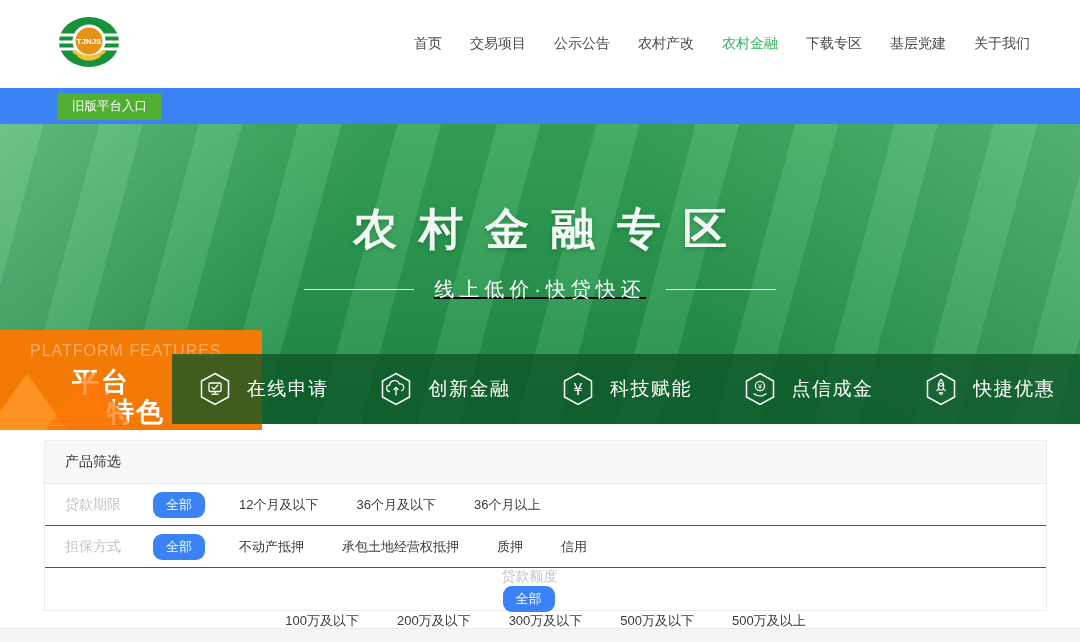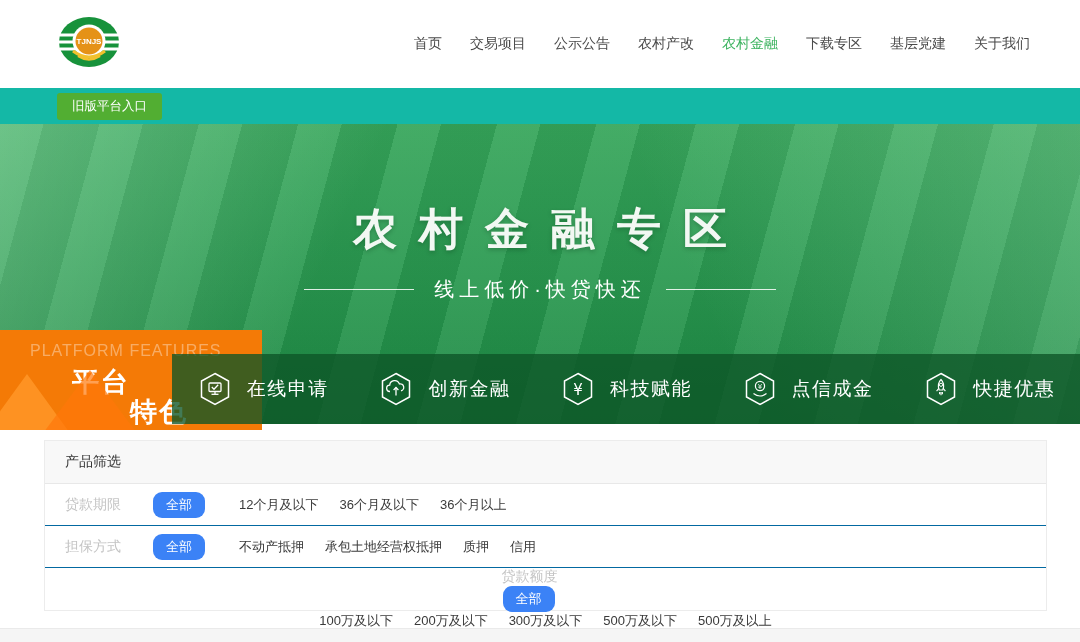--- a/index.html
+++ b/index.html
@@ -11,50 +11,50 @@
     padding:0 50px 0 57px; }
   .logo { width:64px; height:58px; flex:0 0 auto; }
   .brand { margin-left:12px; }
   .brand-title { font-size:20px; font-weight:700; color:#333; letter-spacing:1px; }
   .brand-sub { font-size:11px; color:#9a9a9a; margin-top:7px; letter-spacing:0.5px; }
   .nav { margin-left:auto; display:flex; gap:28px; list-style:none; }
   .nav li { font-size:14px; color:#4a4a4a; cursor:pointer; white-space:nowrap; }
   .nav li.active { color:#3cb35f; }
 
   
-  .topbar { height:36px; background:#14b8a6; display:flex; align-items:center;
+  .topbar { height:36px; background:#3b82f6; display:flex; align-items:center;
     padding-left:57px; }
   .old-btn { background:#52ae32; color:#fff; font-size:12.5px; border:none;
     padding:5px 15px; border-radius:3px; cursor:pointer; }
 
   
   .hero { position:relative; height:300px; overflow:visible;
     background-color:#2f9b52;
     background-image:
       linear-gradient(115deg, rgba(215,255,225,0.28) 0%, rgba(215,255,225,0) 32%),
       linear-gradient(245deg, rgba(195,245,210,0.22) 0%, rgba(195,245,210,0) 38%),
       repeating-linear-gradient(105deg, rgba(255,255,255,0.06) 0 42px, rgba(0,60,25,0.10) 42px 96px),
       linear-gradient(180deg, #38a75c 0%, #2a9850 55%, #1f8a45 100%);
   }
   .hero-title { position:absolute; top:76px; left:0; right:0; text-align:center;
     color:#f2f8f3; font-size:44px; font-weight:700; letter-spacing:22px;
     text-indent:22px; text-shadow:0 2px 4px rgba(0,40,15,0.25); }
   .hero-subrow { position:absolute; top:152px; left:0; right:0; display:flex;
-    align-items:center; justify-content:center; gap:20px; }
+    align-items:center; justify-content:center; gap:20px;text-decoration:underline; }
   .hero-line { width:110px; height:1px; background:rgba(255,255,255,0.85); }
   .hero-sub { color:#fff; font-size:20px; letter-spacing:5px; }
 
   
   .ribbon { position:absolute; left:0; top:206px; width:262px; height:100px;
     background:#f47a06; z-index:2; overflow:hidden; }
   .ribbon-eyebrow { position:absolute; top:12px; left:30px; font-size:16px;
     color:rgba(255,255,255,0.38); letter-spacing:1px; }
   .ribbon-cn1 { position:absolute; top:34px; left:72px; color:#fff;
     font-size:27px; font-weight:700; letter-spacing:2px; }
-  .ribbon-cn2 { position:absolute; top:64px; left:130px; color:#fff;
+  .ribbon-cn2 { position:absolute; top:64px; left:107px; color:#fff;
     font-size:27px; font-weight:700; letter-spacing:2px; }
   .tri { position:absolute; width:0; height:0; border-style:solid; }
   .tri1 { left:-18px; bottom:-6px; border-width:0 45px 62px 45px;
     border-color:transparent transparent rgba(255,150,40,0.85) transparent; }
   .tri2 { left:38px; bottom:-10px; border-width:0 52px 70px 52px;
     border-color:transparent transparent rgba(255,120,10,0.7) transparent; }
 
   
   .feature-bar { position:absolute; left:172px; right:0; bottom:0; height:70px;
     z-index:3; display:flex; background:rgba(13,84,38,0.78); }
@@ -67,21 +67,21 @@
   .content { padding:16px 33px 0 44px; }
   .panel { border:1px solid #ececec; background:#fff; }
   .panel-head { background:#f8f8f8; border-bottom:1px solid #e8e8e8;
     padding:12px 20px; font-size:14px; color:#333; }
   .frow { display:flex; align-items:center; padding:0 20px; height:42px;
     border-bottom:1px solid #0369a1; }
   .frow:last-child { border-bottom:none;flex-direction:column; }
   .flabel { width:88px; color:#c4c4c4; font-size:14px; flex:0 0 auto; }
   .fbadge { background:#3b82f6; color:#fff; font-size:13px; padding:4px 13px;
     border-radius:9px; margin-right:34px; cursor:pointer; }
-  .fopts { display:flex; gap:21px; }
+  .fopts { display:flex; gap:38px; }
   .fopt { font-size:13px; color:#3a3a3a; cursor:pointer; white-space:nowrap; }
 
   .footer-strip { position:absolute; left:0; right:0; bottom:0; height:14px;
     background:#f5f5f5; border-top:1px solid #eaeaea; }
 </style>
 </head>
 <body>
 
 <div class="header">
   <svg class="logo" viewBox="0 0 64 58">

